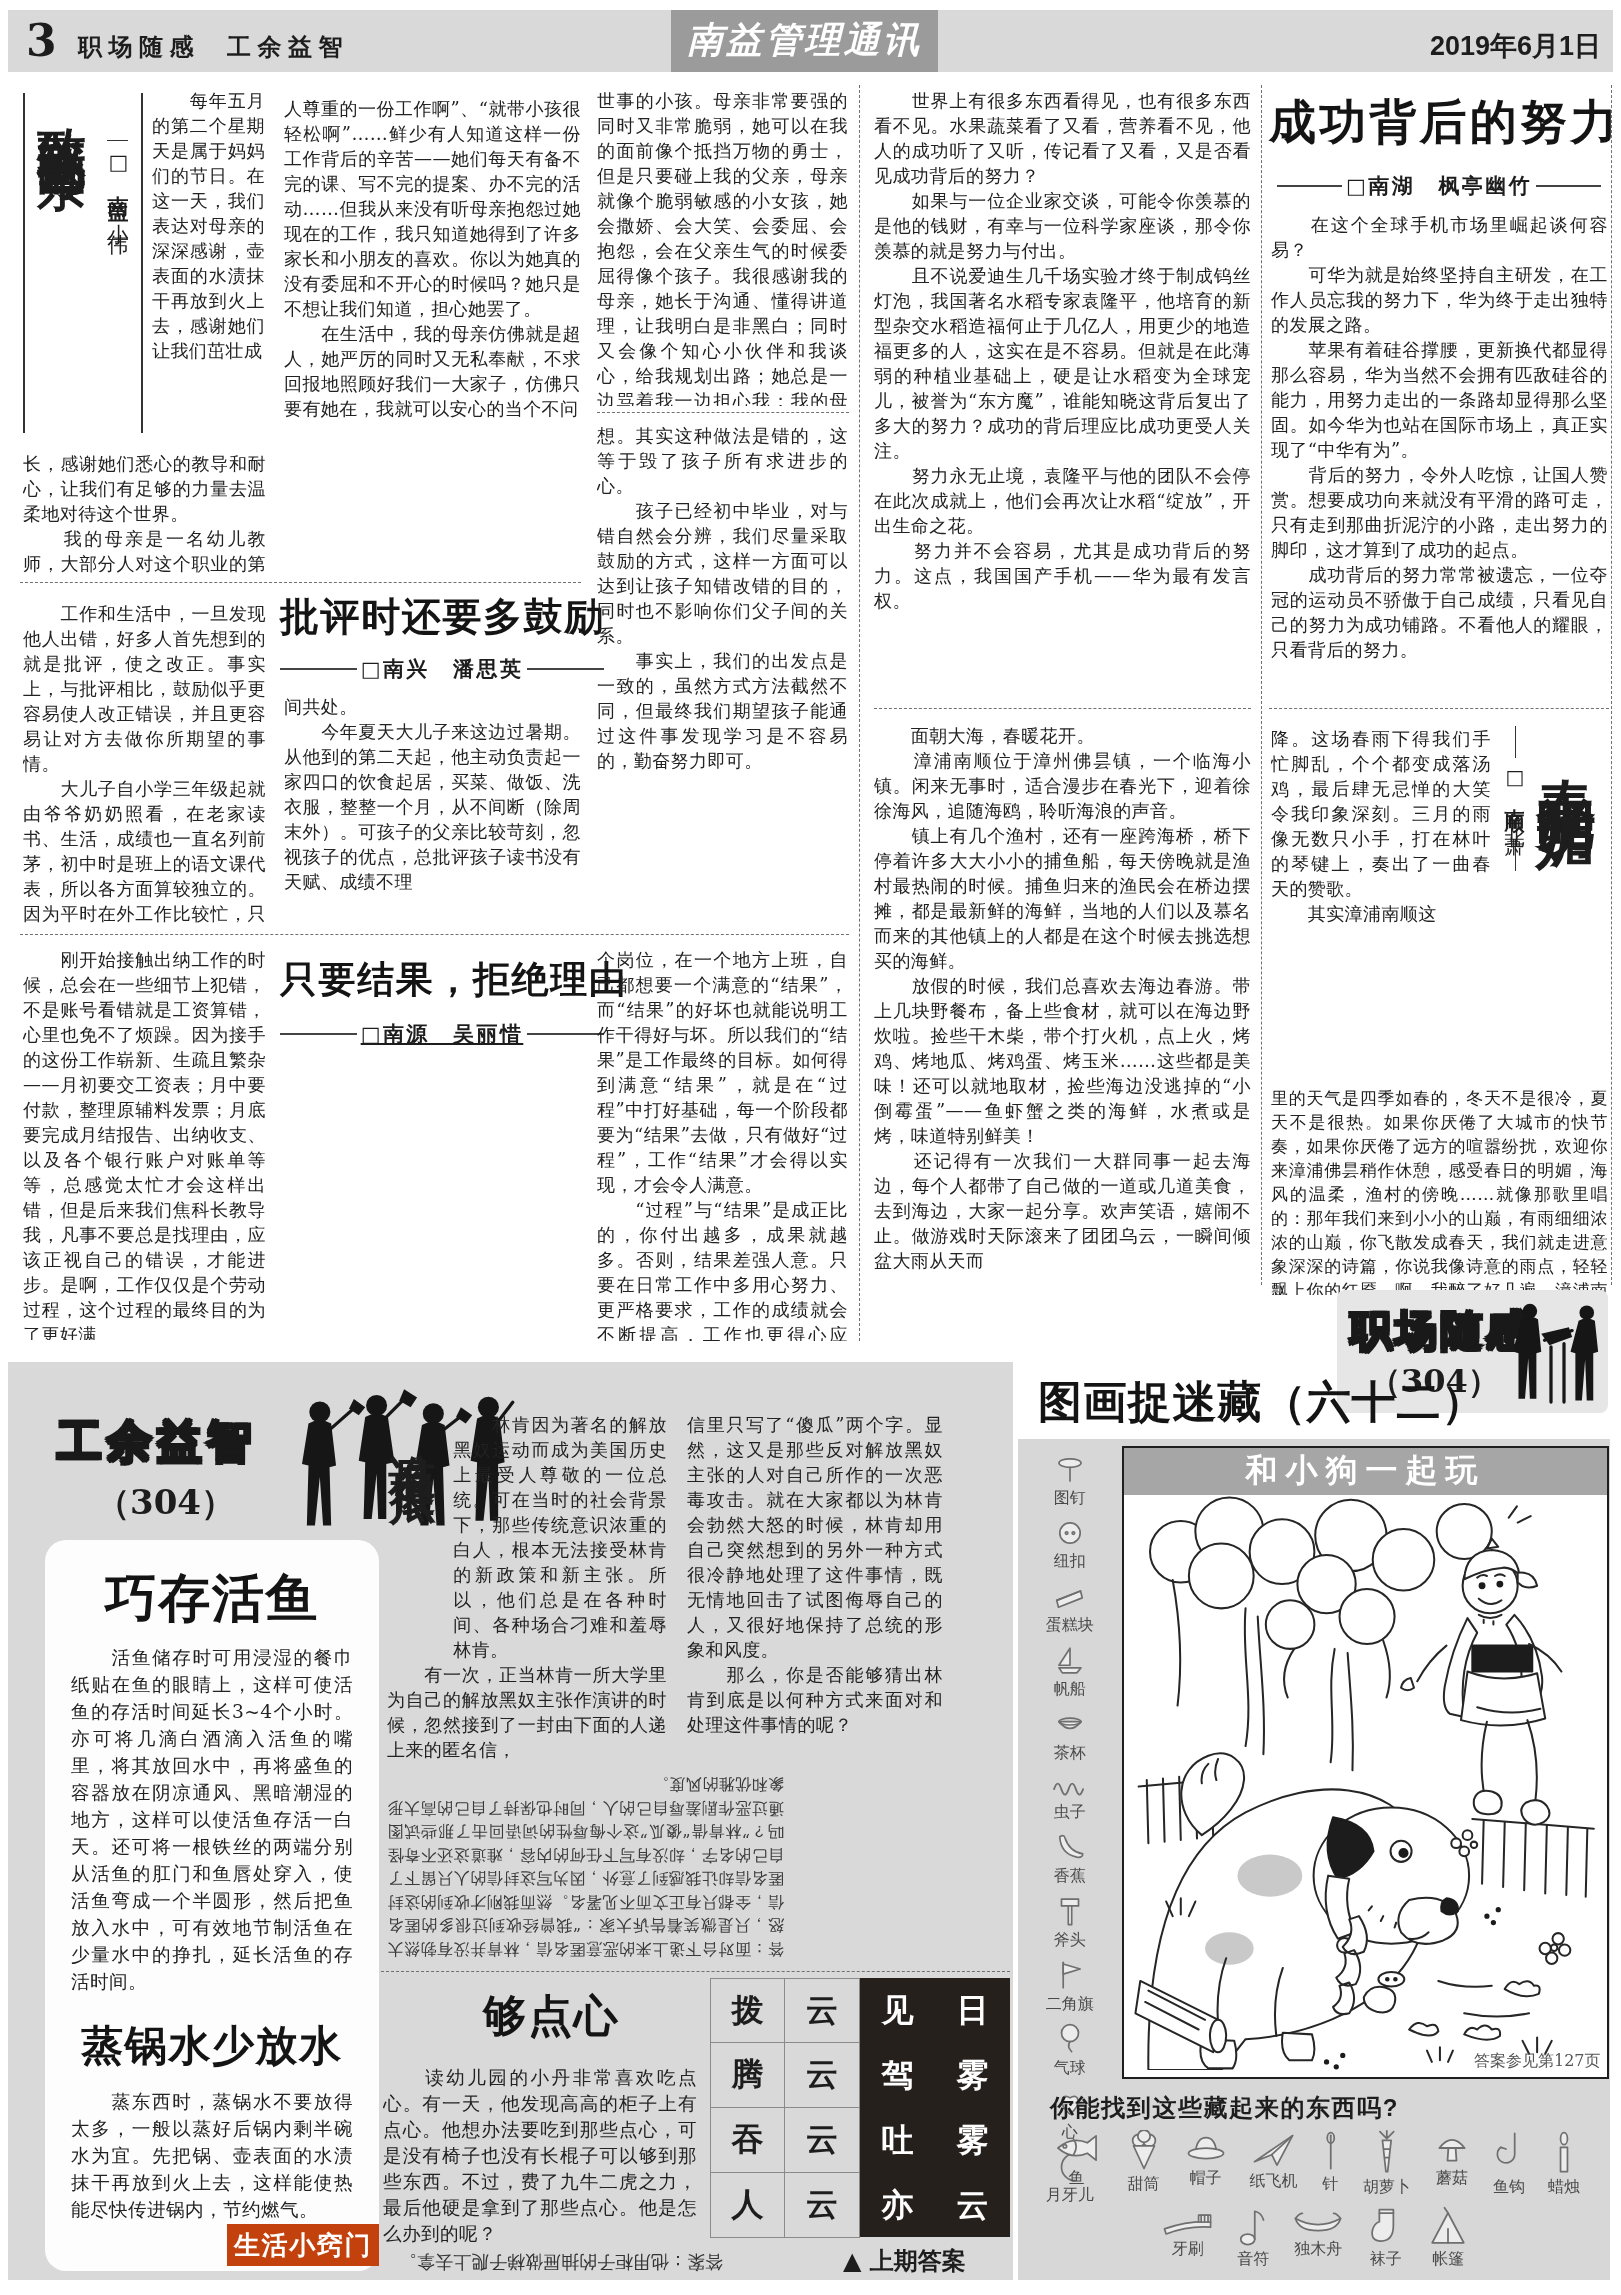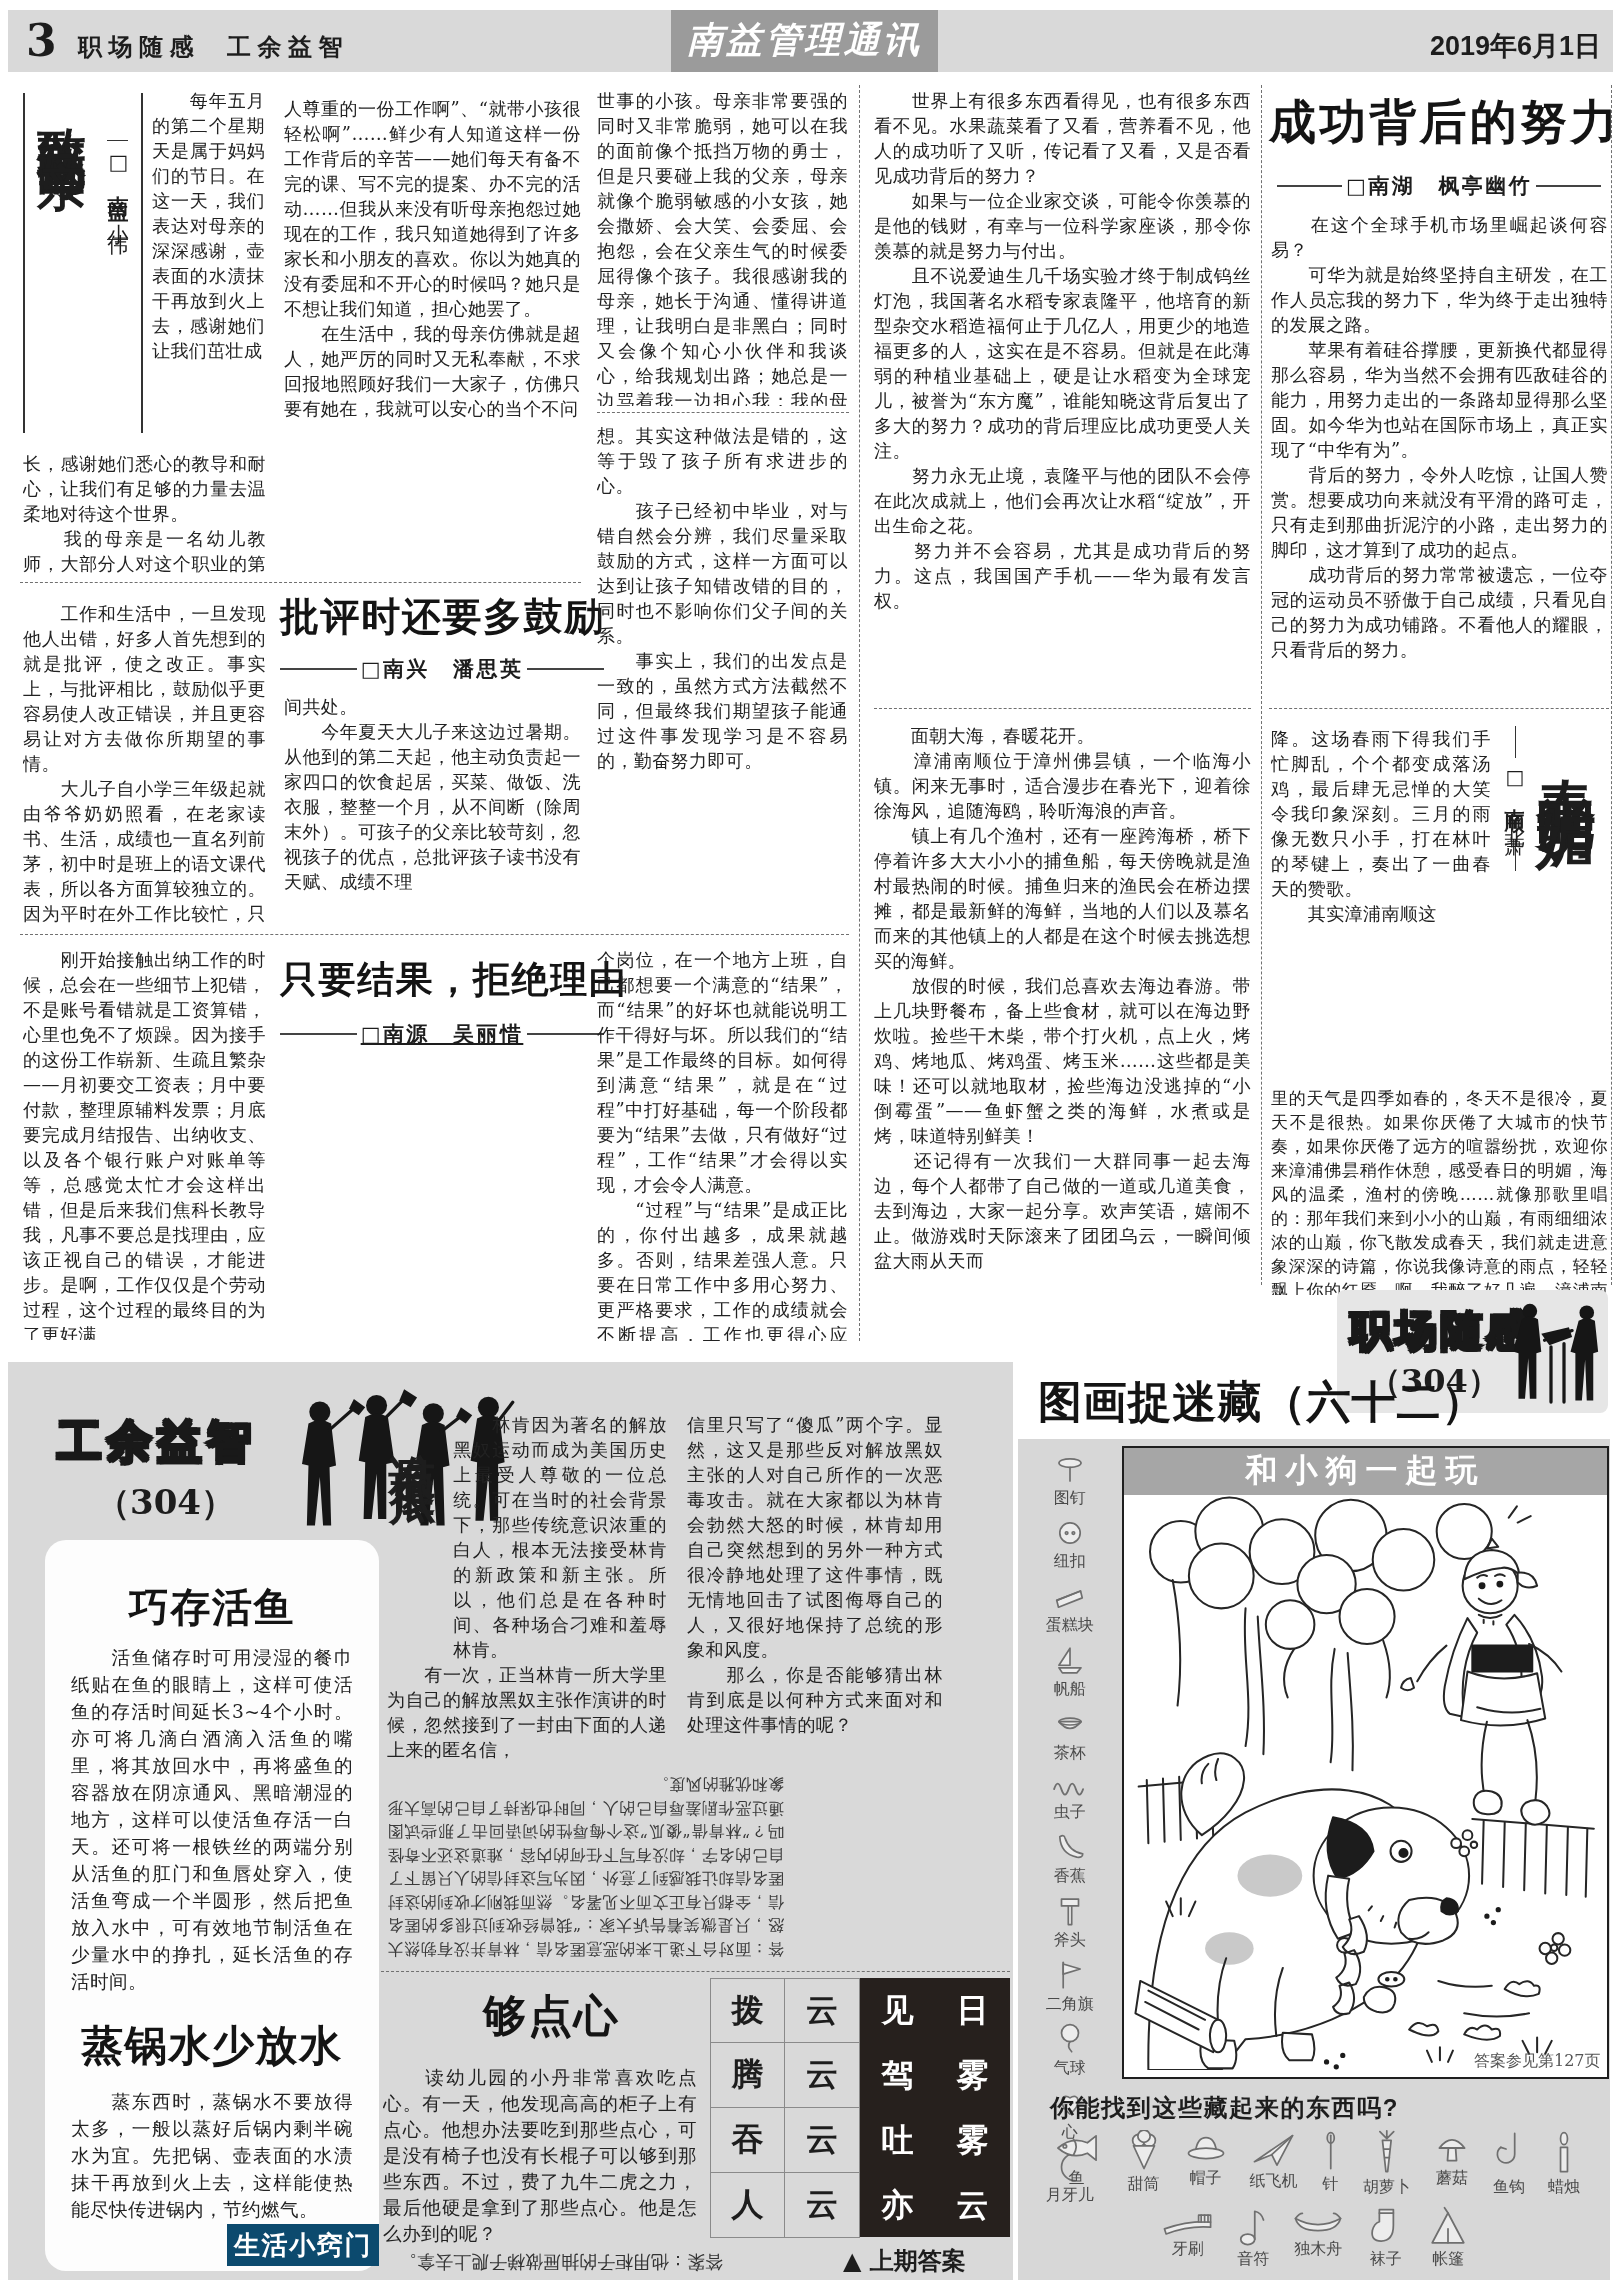--- a/index.html
+++ b/index.html
@@ -167,25 +167,25 @@
     <circle cx="178" cy="44" r="13"></circle>
       <path d="M164,58 q14,-8 28,0 l6,50 -8,2 2,72 -10,0 -4,-58 -6,58 -10,0 2,-74 -8,-2 z"></path>
     <path class="ln" d="M188,66 L216,44"></path>
       <path d="M212,36 l14,10 -8,10 -12,-8 z"></path>
     <circle cx="246" cy="36" r="13"></circle>
       <path d="M232,50 q14,-8 28,0 l6,54 -8,2 0,70 -10,0 -2,-58 -6,58 -10,0 2,-72 -8,-2 z"></path>
     <path class="ln" d="M256,56 L276,30"></path>
   </svg>
 
   <div class="abs" style="left:45px;top:1540px;width:334px;height:731px;background:#fdfdfd;border-radius:21px;">
-    <div class="hl" style="position:relative;display:block;text-align:center;margin-top:40px;font-size:40px;">巧存活鱼</div>
+    <div class="hl" style="position:relative;display:block;text-align:center;margin-top:24px;font-size:52px;">巧存活鱼</div>
     <div class="col" style="left:26px;top:104px;width:282px;height:360px;font-size:18.6px;line-height:27px;">　　活鱼储存时可用浸湿的餐巾纸贴在鱼的眼睛上，这样可使活鱼的存活时间延长3~4个小时。亦可将几滴白酒滴入活鱼的嘴里，将其放回水中，再将盛鱼的容器放在阴凉通风、黑暗潮湿的地方，这样可以使活鱼存活一白天。还可将一根铁丝的两端分别从活鱼的肛门和鱼唇处穿入，使活鱼弯成一个半圆形，然后把鱼放入水中，可有效地节制活鱼在少量水中的挣扎，延长活鱼的存活时间。</div>
     <div class="hl" style="left:0;top:478px;width:334px;text-align:center;font-size:42px;">蒸锅水少放水</div>
     <div class="col" style="left:26px;top:548px;width:282px;height:136px;font-size:18.6px;line-height:27px;">　　蒸东西时，蒸锅水不要放得太多，一般以蒸好后锅内剩半碗水为宜。先把锅、壶表面的水渍抹干再放到火上去，这样能使热能尽快传进锅内，节约燃气。</div>
-    <div class="abs" style="right:0;bottom:4.9px;width:152px;height:42px;background:#0c4a6e;display:flex;align-items:center;justify-content:center;">
+    <div class="abs" style="right:0;bottom:4.9px;width:152px;height:42px;background:#c2410c;display:flex;align-items:center;justify-content:center;">
       <span style="color:#fff;font-size:26px;font-weight:bold;letter-spacing:1.6px;">生活小窍门</span>
     </div>
   </div>
 
   <div class="abs" style="left:387px;top:1412px;width:280px;height:347px;">
     <div class="vtxt" style="float:left;font-size:47px;font-weight:900;letter-spacing:8px;line-height:1.1;margin:3.2px 14.6px 4.9px 0;height:217px;">谁是傻瓜</div>
     <div style="text-align:justify;font-size:18px;line-height:25px;white-space:pre-line;letter-spacing:0.4px;color:#222;">　　林肯因为著名的解放黑奴运动而成为美国历史上最受人尊敬的一位总统。可在当时的社会背景下，那些传统意识浓重的白人，根本无法接受林肯的新政策和新主张。所以，他们总是在各种时间、各种场合刁难和羞辱林肯。
 　　有一次，正当林肯一所大学里为自己的解放黑奴主张作演讲的时候，忽然接到了一封由下面的人递上来的匿名信，</div>
   </div>
   <div class="col" style="left:687px;top:1412px;width:256px;height:462px;">信里只写了“傻瓜”两个字。显然，这又是那些反对解放黑奴主张的人对自己所作的一次恶毒攻击。就在大家都以为林肯会勃然大怒的时候，林肯却用自己突然想到的另外一种方式很冷静地处理了这件事情，既无情地回击了试图侮辱自己的人，又很好地保持了总统的形象和风度。

